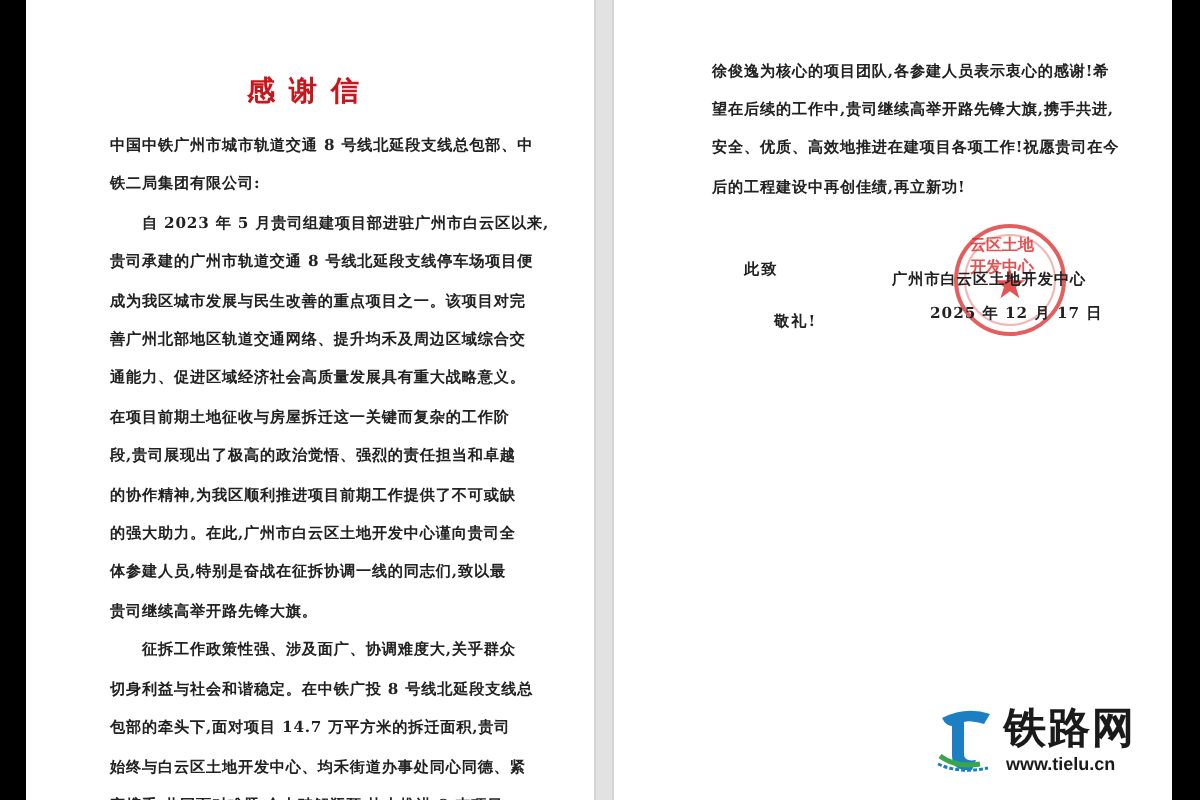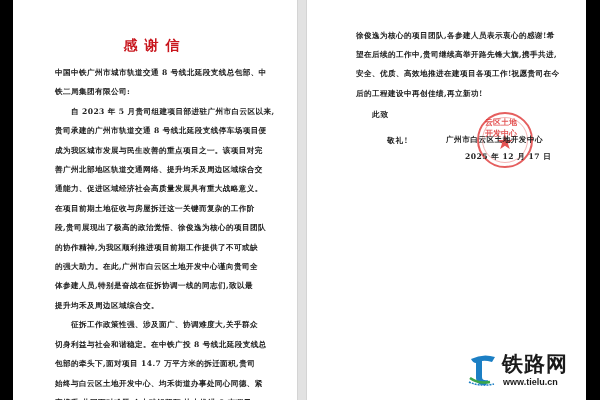--- a/index.html
+++ b/index.html
@@ -27,21 +27,21 @@
   .body-text {
     position:absolute; font-size:7.6px; line-height:19.4px; color:#222;
     font-family: "DejaVu Serif", serif; font-weight:bold; letter-spacing:0.4px;
   }
   .left-text { left:55px; top:63px; width:221px; }
   .right-text { left:356px; top:26px; width:213px; line-height:19.2px; }
   .line { white-space:nowrap; display:block; }
   .indent { padding-left:16px; }
   .closing {
     position:absolute; font-size:7.6px; color:#222; font-weight:bold;
-    font-family: "DejaVu Serif", serif; letter-spacing:1px;
+    font-family: "DejaVu Serif", serif; letter-spacing:1px;margin-top:20px;
   }
   .sig {
     position:absolute; font-size:7.6px; color:#222; font-weight:bold;
     font-family: "DejaVu Serif", serif; white-space:nowrap; letter-spacing:0.5px;
   }
   .stamp {
     position:absolute; left:477px; top:112px; width:56px; height:56px;
     border:2px solid rgba(220,40,40,0.75); border-radius:50%; box-sizing:border-box;
   }
   .stamp-inner {
@@ -86,25 +86,25 @@
 
 <div class="body-text left-text">
   <span class="line">中国中铁广州市城市轨道交通 8 号线北延段支线总包部、中</span>
   <span class="line">铁二局集团有限公司:</span>
   <span class="line indent">自 2023 年 5 月贵司组建项目部进驻广州市白云区以来,</span>
   <span class="line">贵司承建的广州市轨道交通 8 号线北延段支线停车场项目便</span>
   <span class="line">成为我区城市发展与民生改善的重点项目之一。该项目对完</span>
   <span class="line">善广州北部地区轨道交通网络、提升均禾及周边区域综合交</span>
   <span class="line">通能力、促进区域经济社会高质量发展具有重大战略意义。</span>
   <span class="line">在项目前期土地征收与房屋拆迁这一关键而复杂的工作阶</span>
-  <span class="line">段,贵司展现出了极高的政治觉悟、徐俊逸为核心的项目团队</span>
+  <span class="line">段,贵司展现出了极高的政治觉悟、强烈的责任担当和卓越</span>
   <span class="line">的协作精神,为我区顺利推进项目前期工作提供了不可或缺</span>
   <span class="line">的强大助力。在此,广州市白云区土地开发中心谨向贵司全</span>
   <span class="line">体参建人员,特别是奋战在征拆协调一线的同志们,致以最</span>
-  <span class="line">提升均禾及周边区域综合交。</span>
+  <span class="line">贵司继续高举开路先锋大旗。</span>
   <span class="line indent">征拆工作政策性强、涉及面广、协调难度大,关乎群众</span>
   <span class="line">切身利益与社会和谐稳定。在中铁广投 8 号线北延段支线总</span>
   <span class="line">包部的牵头下,面对项目 14.7 万平方米的拆迁面积,贵司</span>
   <span class="line">始终与白云区土地开发中心、均禾街道办事处同心同德、紧</span>
   <span class="line">密携手,共同面对难题,合力破解瓶颈,协力推进 8 支项目</span>
 
 </div>
 
 <div class="body-text right-text">
   <span class="line">徐俊逸为核心的项目团队,各参建人员表示衷心的感谢!希</span>

